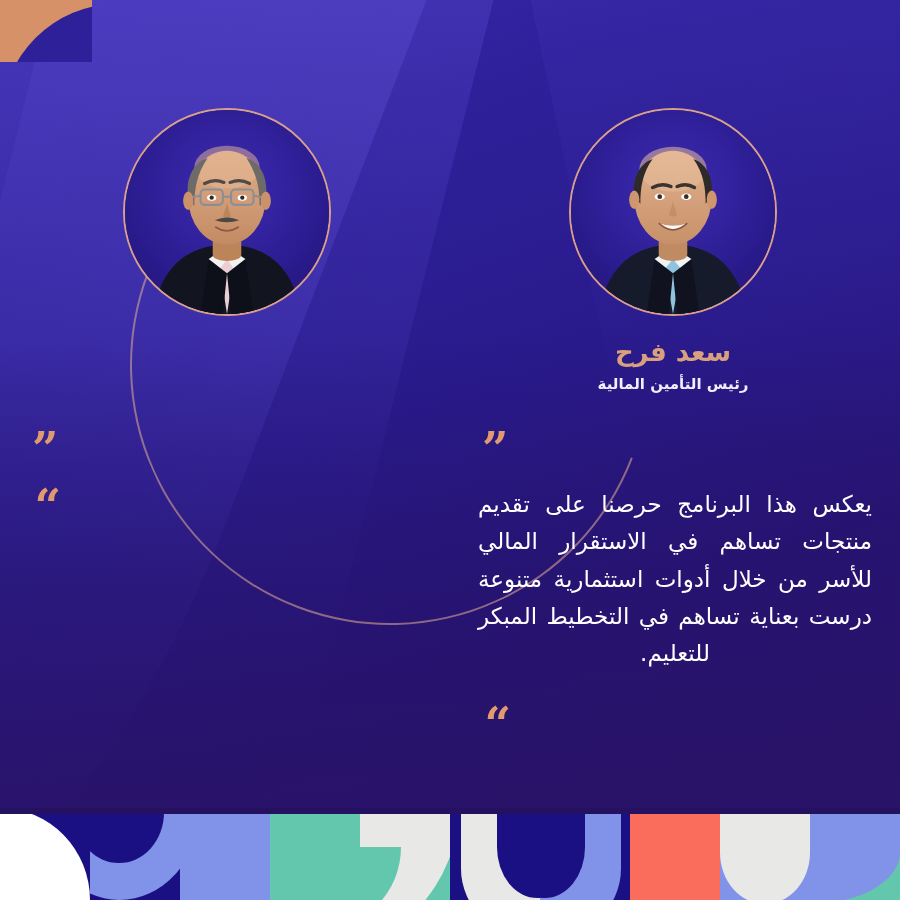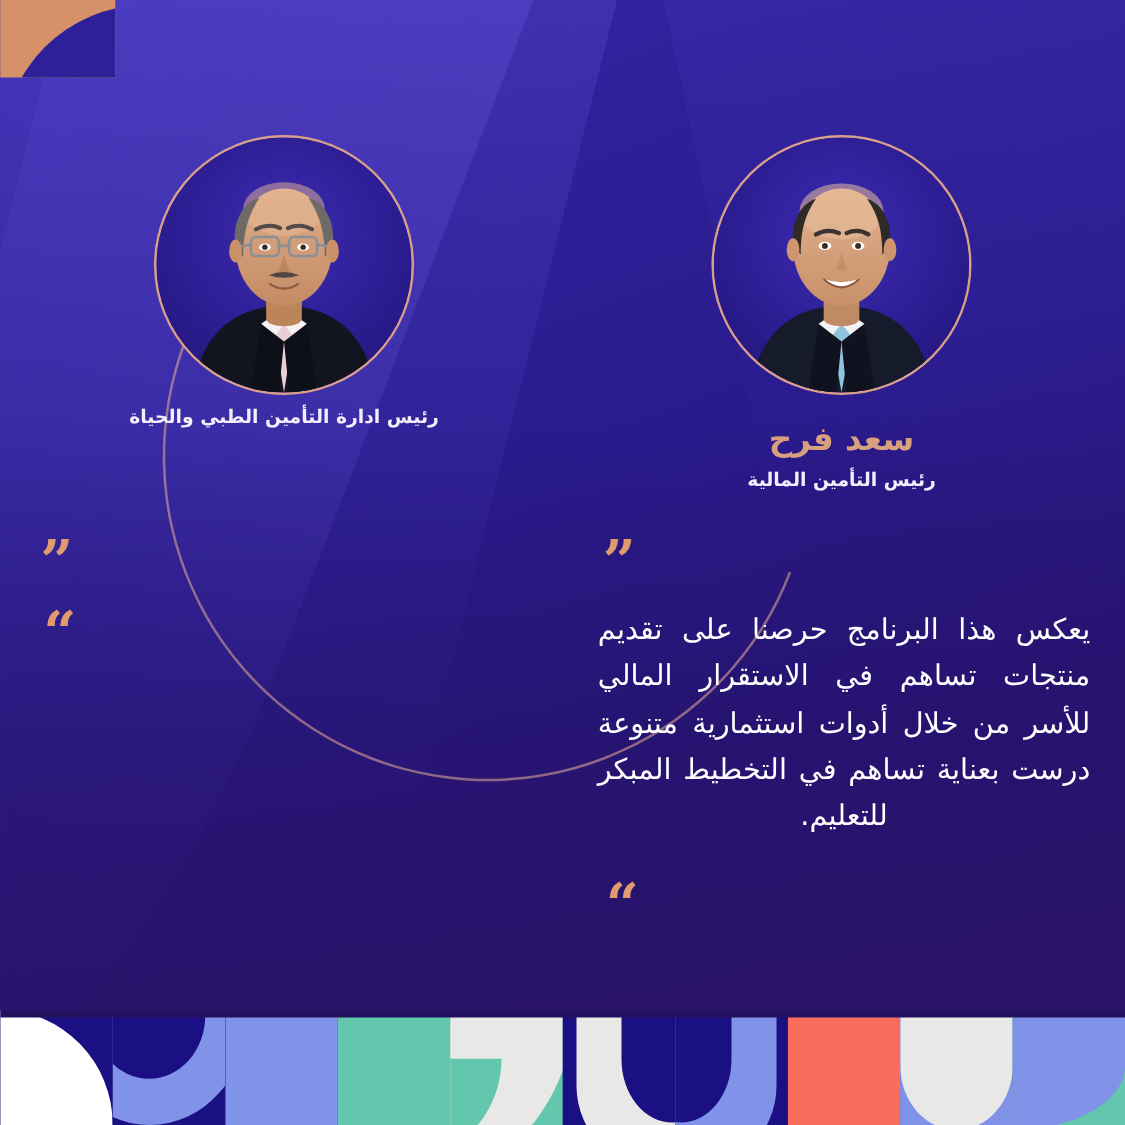--- a/index.html
+++ b/index.html
@@ -287,21 +287,20 @@
           <circle cx="115" cy="86" r="2.1" fill="#35281f"></circle>
           <path d="M100 92 L96 105 q4 3 8 0 Z" fill="#b07f56" opacity=".7"></path>
 
           <path d="M88 108 q12 -5 24 0 q-12 4 -24 0 Z" fill="#4e4744"></path>
 
           <path d="M89 115 q11 7 22 0" stroke="#8a5a42" stroke-width="1.8" fill="none" stroke-linecap="round"></path>
           <ellipse cx="62" cy="89" rx="5" ry="9" fill="#cb9169"></ellipse>
           <ellipse cx="138" cy="89" rx="5" ry="9" fill="#cb9169"></ellipse>
         </svg>
       </div>
-      <div class="person-role">رئيس ادارة التأمين الطبي والحياة</div>
     </div>
   </div>
 
   <div class="quotes">
 
     <div class="quote-col">
       <div class="qmark open">”</div>
       <div class="quote-text">يعكس هذا البرنامج حرصنا على تقديم منتجات تساهم في الاستقرار المالي للأسر من خلال أدوات استثمارية متنوعة درست بعناية تساهم في التخطيط المبكر للتعليم.</div>
       <div class="qmark close">”</div>
     </div>

